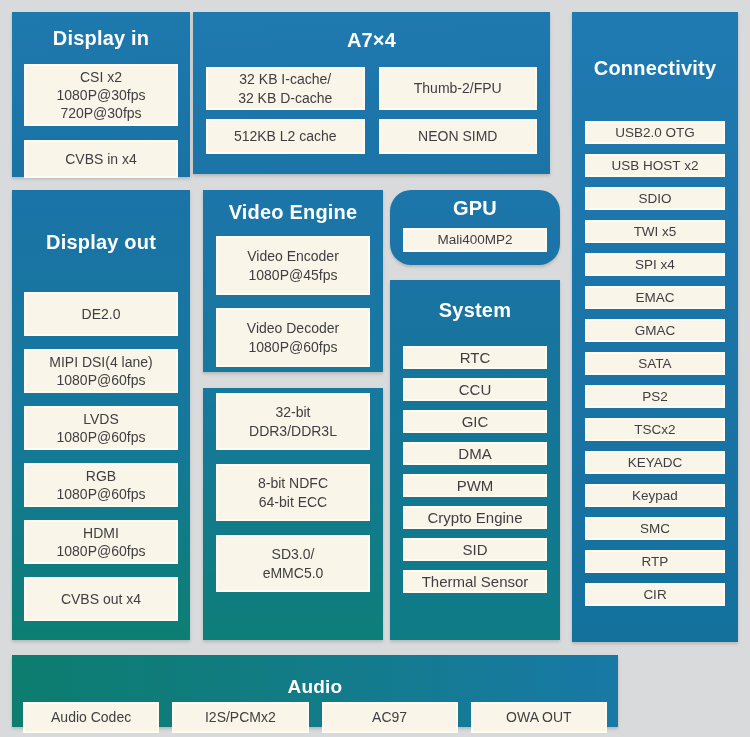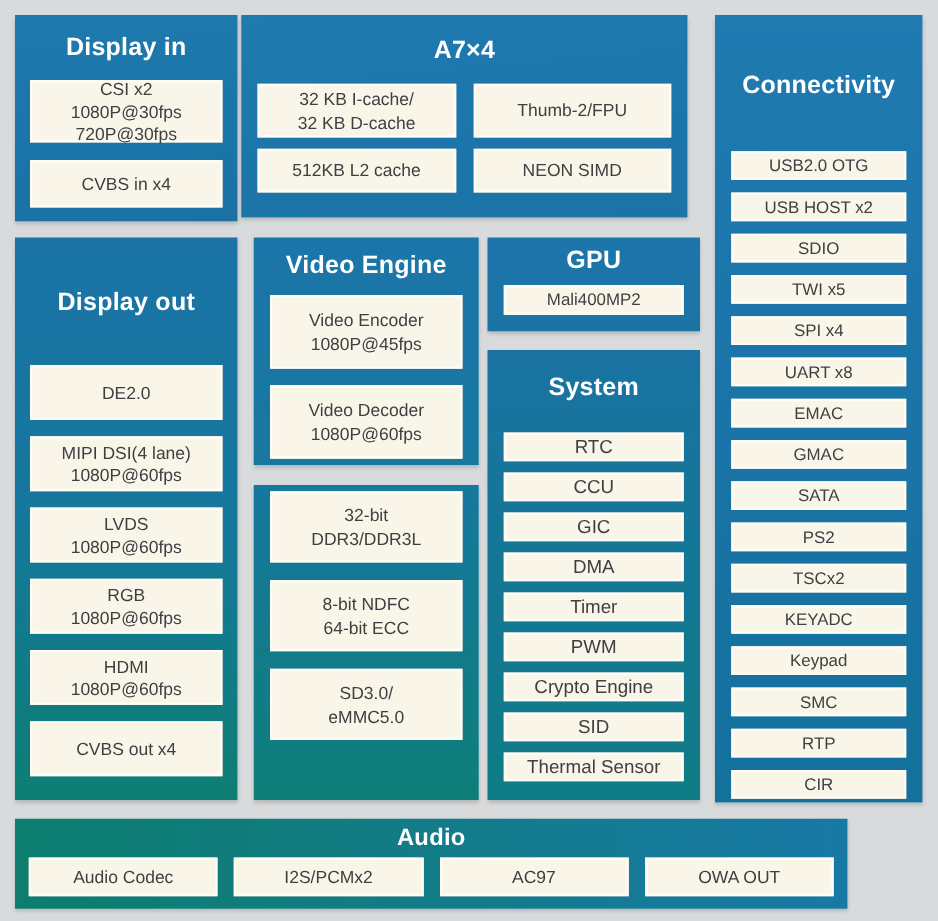--- a/index.html
+++ b/index.html
@@ -47,21 +47,21 @@
     box-sizing:border-box;
     flex:none;
   }
   .col{display:flex;flex-direction:column;}
 
   
   #b-display-in{left:12px;top:12px;width:178px;height:165px;
     background:linear-gradient(175deg,#1e79ae,#1a72a4);padding:12px 12px 0;}
   #b-display-in .block-title{margin-bottom:12px;}
   #b-display-in .col{gap:14px;}
-  #b-display-in .box:nth-of-type(1){height:50px;}
+  #b-display-in .box:nth-of-type(1){height:62px;}
   #b-display-in .box:nth-of-type(2){height:38px;}
 
   
   #b-a7{left:193px;top:12px;width:357px;height:162px;
     background:linear-gradient(175deg,#1f7ab0,#1b73a6);padding:14px 13px 0;}
   #b-a7 .block-title{margin-bottom:13px;}
   #b-a7 .grid{display:grid;grid-template-columns:1fr 1fr;grid-template-rows:43px 35px;
     column-gap:14px;row-gap:9px;}
 
   
@@ -89,36 +89,36 @@
 
   
   #b-memory{left:203px;top:388px;width:180px;height:252px;
     background:linear-gradient(180deg,#16789e,#0e7e79);padding:5px 13px 0;}
   #b-memory .block-title{margin-bottom:5px;}
   #b-memory .col{gap:14px;}
   #b-memory .box{height:57px;}
 
   
   #b-gpu{left:390px;top:190px;width:170px;height:75px;
-    background:linear-gradient(180deg,#1d76aa,#1b73a6);padding:4px 13px 0;}
+    background:linear-gradient(180deg,#1d76aa,#1b73a6);padding:4px 13px 0;border-radius:21px;}
   #b-gpu .block-title{margin-bottom:6px;}
   #b-gpu .box{height:24px;font-size:13.5px;}
 
   
   #b-system{left:390px;top:280px;width:170px;height:360px;
     background:linear-gradient(180deg,#1a73a3 0%,#137793 55%,var(--system-teal) 100%);
     padding:16px 13px 0;}
   #b-system .block-title{margin-bottom:22px;}
   #b-system .col{gap:9px;}
   #b-system .box{height:23px;font-size:15px;}
 
   
-  #b-audio{left:12px;top:655px;width:666px;height:72px;
+  #b-audio{left:12px;top:655px;width:606px;height:72px;
     background:linear-gradient(90deg,var(--teal-green) 0%,#117c82 40%,#1879a6 100%);
-    padding:4px 11px 0;}
+    padding:20px 11px 0;}
   #b-audio .block-title{font-size:19px;line-height:23px;margin-bottom:4px;}
   #b-audio .row{display:flex;gap:13px;}
   #b-audio .box{flex:1;height:31px;}
 </style>
 </head>
 <body>
 
 <div class="stage">
 
   <div class="block" id="b-display-in">
@@ -143,21 +143,20 @@
   </div>
 
   <div class="block" id="b-connectivity">
     <div class="block-title">Connectivity</div>
     <div class="col">
       <div class="box">USB2.0 OTG</div>
       <div class="box">USB HOST x2</div>
       <div class="box">SDIO</div>
       <div class="box">TWI x5</div>
       <div class="box">SPI x4</div>
-      <div class="box">UART x8</div>
       <div class="box">EMAC</div>
       <div class="box">GMAC</div>
       <div class="box">SATA</div>
       <div class="box">PS2</div>
       <div class="box">TSCx2</div>
       <div class="box">KEYADC</div>
       <div class="box">Keypad</div>
       <div class="box">SMC</div>
       <div class="box">RTP</div>
       <div class="box">CIR</div>
@@ -206,21 +205,20 @@
     <div class="box">Mali400MP2</div>
   </div>
 
   <div class="block" id="b-system">
     <div class="block-title">System</div>
     <div class="col">
       <div class="box">RTC</div>
       <div class="box">CCU</div>
       <div class="box">GIC</div>
       <div class="box">DMA</div>
-      <div class="box">Timer</div>
       <div class="box">PWM</div>
       <div class="box">Crypto Engine</div>
       <div class="box">SID</div>
       <div class="box">Thermal Sensor</div>
     </div>
   </div>
 
   <div class="block" id="b-audio">
     <div class="block-title">Audio</div>
     <div class="row">

